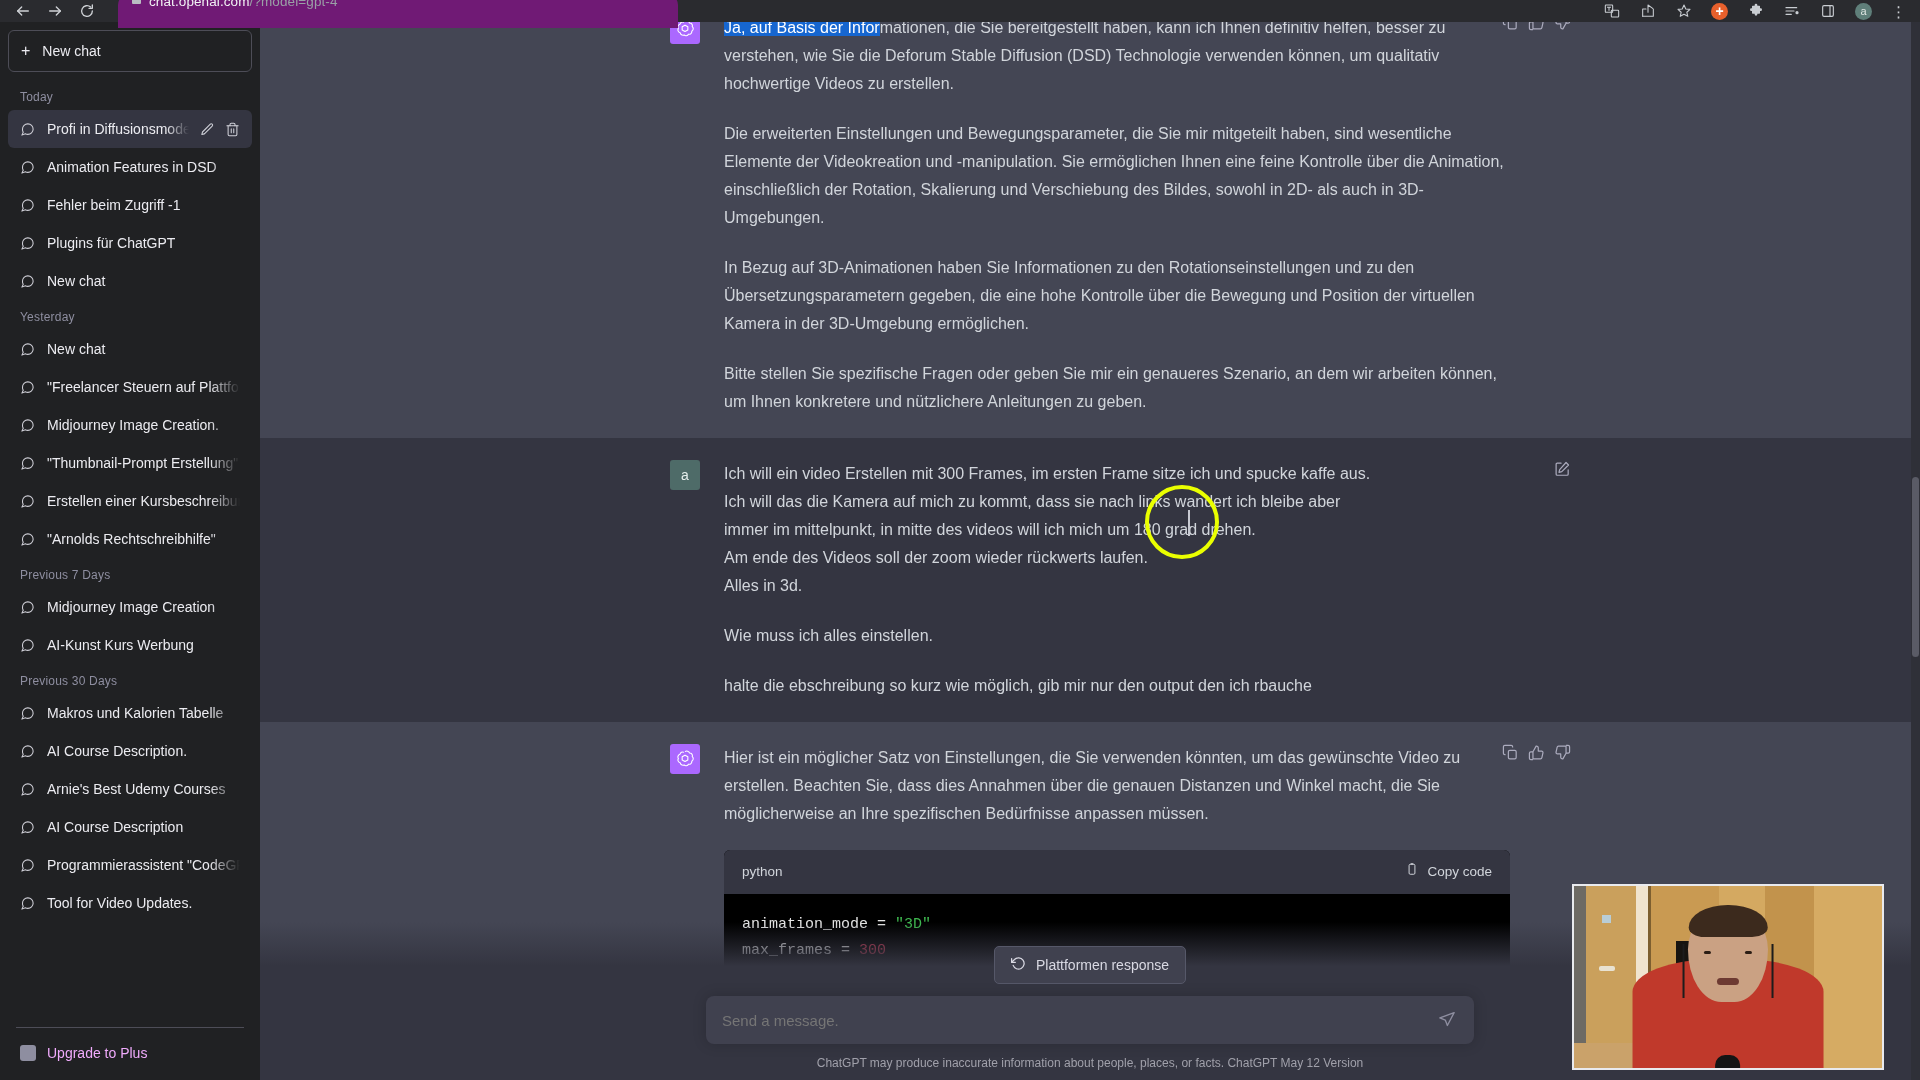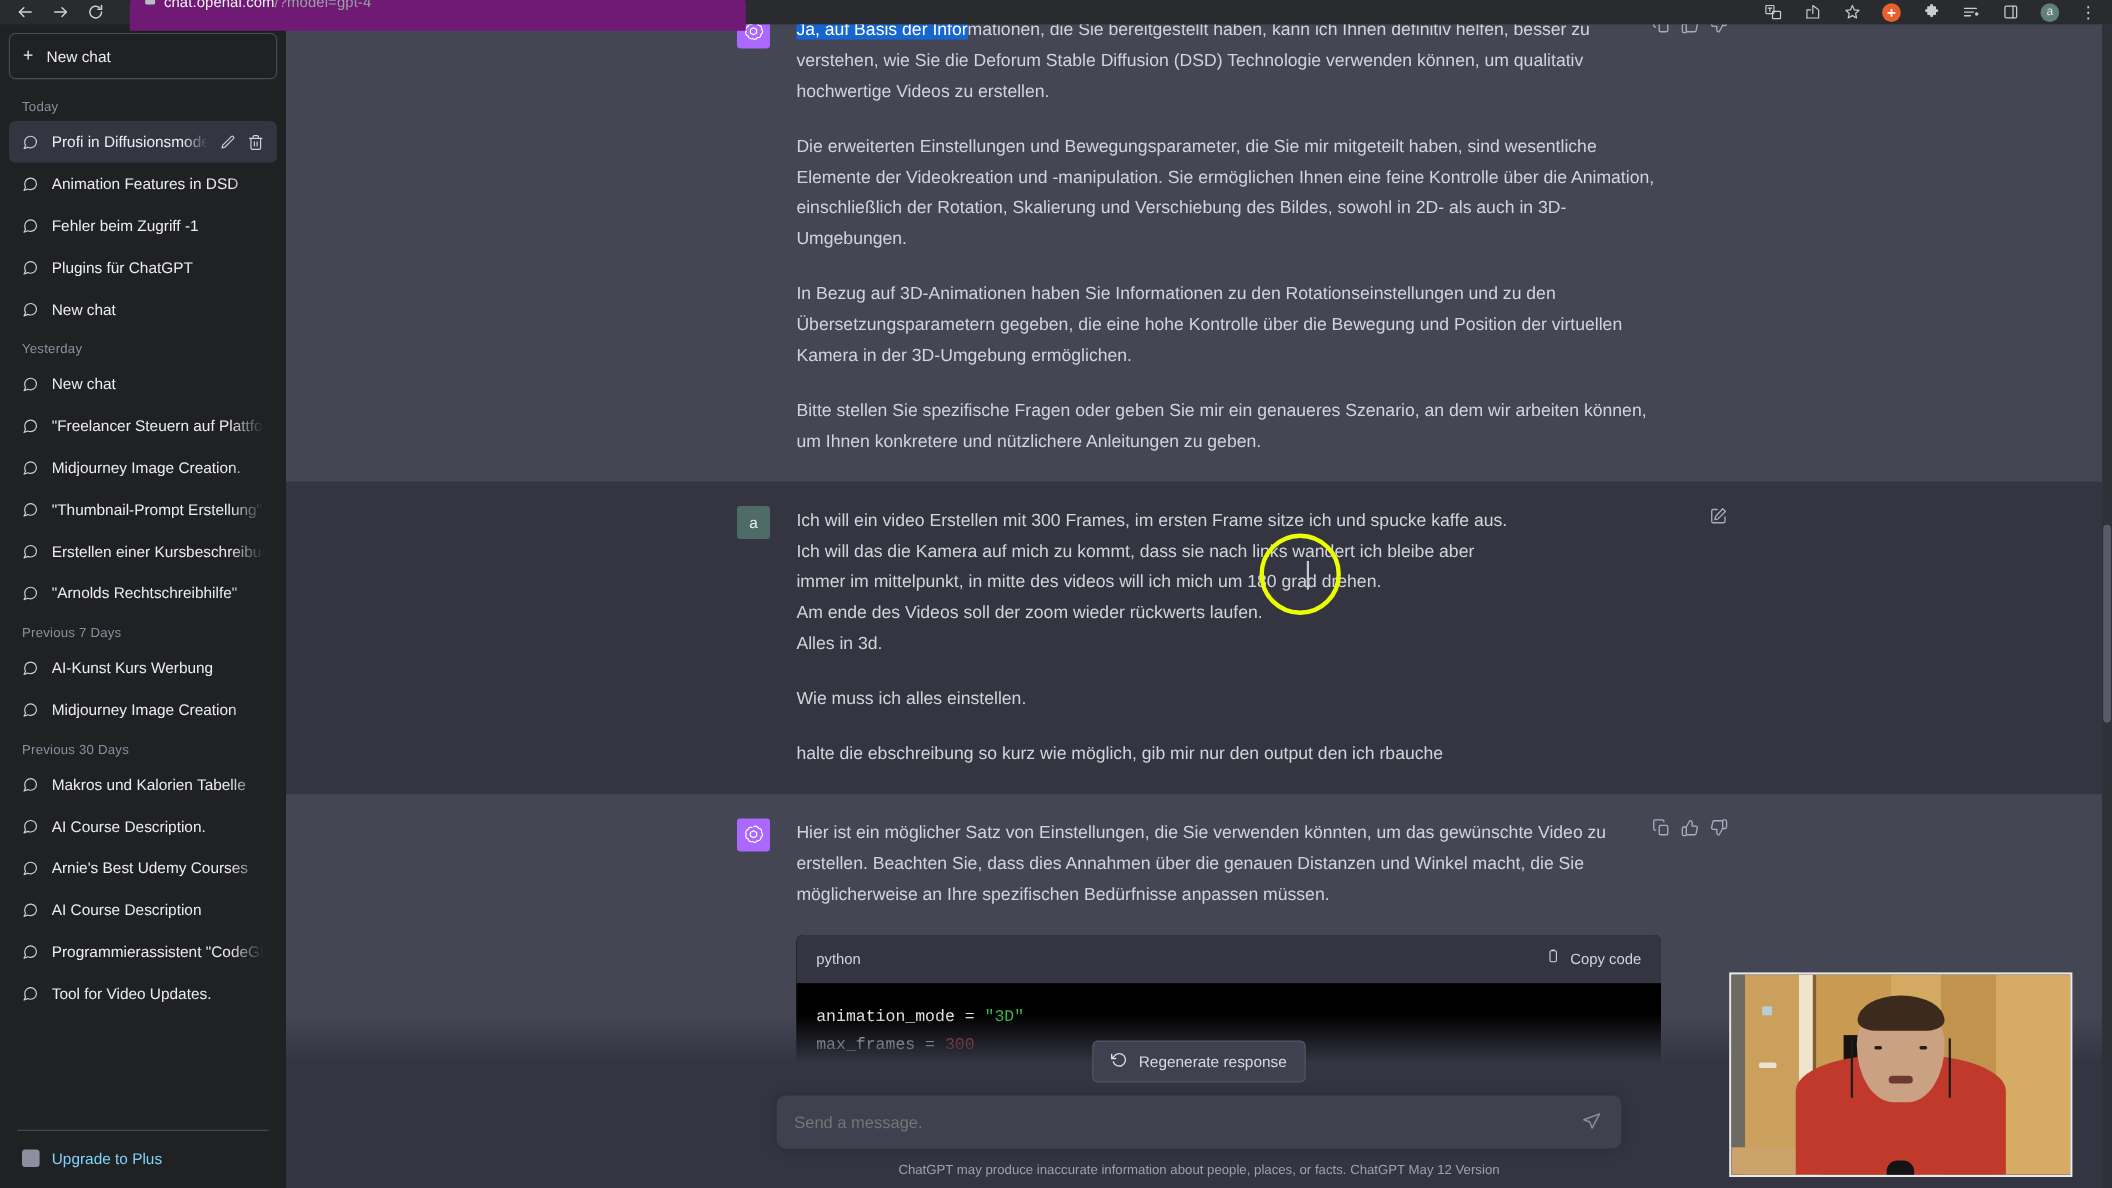--- a/index.html
+++ b/index.html
@@ -71,21 +71,21 @@
     flex: 1 1 auto; position: relative;
     -webkit-mask-image: linear-gradient(to right, #000 84%, transparent 100%);
     mask-image: linear-gradient(to right, #000 84%, transparent 100%);
   }
   .chat-item .row-actions { display:none; gap: 10px; align-items:center; margin-left:auto; }
   .chat-item.active .row-actions { display: flex; }
   .row-actions .act { width:15px; height:15px; color:#cfd0d8; }
   .row-actions .act svg { width: 15px; height: 15px; display:block; }
   #sidebar-divider { height:1px; background:#4d4d57; margin: 6px 8px 0 8px; flex: 0 0 auto; }
   #sidebar-footer { flex: 0 0 auto; padding-top: 6px; }
-  #upgrade-item { display:flex; align-items:center; gap:11px; padding: 11px 12px; color:#7dd3fc; font-size:14px; }
+  #upgrade-item { display:flex; align-items:center; gap:11px; padding: 11px 12px; color:#f0abfc; font-size:14px; }
   #upgrade-item .badge { width: 16px; height: 16px; border-radius: 3px; background: #8e8ea0; }
 
   
   #main { flex: 1 1 auto; position: relative; height: 1058px; overflow: hidden; background: #343541; }
   #thread { position:absolute; left:0; top:0; right:0; bottom:0; overflow:hidden; }
 
   .msg-row { width: 100%; display: flex; justify-content: center; }
   .msg-row.assistant { background: #444654; }
   .msg-row.user { background: #343541; }
   .msg-inner {
@@ -366,29 +366,29 @@
           </span>
           <span class="label">"Arnolds Rechtschreibhilfe"</span>
         </div>
         <div class="group-label">Previous 7 Days</div>
         <div class="chat-item">
           <span class="bubble-icon">
             <svg viewBox="0 0 24 24" fill="none" stroke="currentColor" stroke-width="1.7" stroke-linejoin="round">
               <path d="M21 11.5a8.4 8.4 0 0 1-8.5 8.3 9 9 0 0 1-3.9-.9L3 21l2.2-4.6A8.2 8.2 0 0 1 4 11.5 8.4 8.4 0 0 1 12.5 3 8.4 8.4 0 0 1 21 11.5z"></path>
             </svg>
           </span>
+          <span class="label">Midjourney Image Creation</span>
+        </div>
+        <div class="chat-item">
+          <span class="bubble-icon">
+            <svg viewBox="0 0 24 24" fill="none" stroke="currentColor" stroke-width="1.7" stroke-linejoin="round">
+              <path d="M21 11.5a8.4 8.4 0 0 1-8.5 8.3 9 9 0 0 1-3.9-.9L3 21l2.2-4.6A8.2 8.2 0 0 1 4 11.5 8.4 8.4 0 0 1 12.5 3 8.4 8.4 0 0 1 21 11.5z"></path>
+            </svg>
+          </span>
           <span class="label">AI-Kunst Kurs Werbung</span>
-        </div>
-        <div class="chat-item">
-          <span class="bubble-icon">
-            <svg viewBox="0 0 24 24" fill="none" stroke="currentColor" stroke-width="1.7" stroke-linejoin="round">
-              <path d="M21 11.5a8.4 8.4 0 0 1-8.5 8.3 9 9 0 0 1-3.9-.9L3 21l2.2-4.6A8.2 8.2 0 0 1 4 11.5 8.4 8.4 0 0 1 12.5 3 8.4 8.4 0 0 1 21 11.5z"></path>
-            </svg>
-          </span>
-          <span class="label">Midjourney Image Creation</span>
         </div>
         <div class="group-label">Previous 30 Days</div>
         <div class="chat-item">
           <span class="bubble-icon">
             <svg viewBox="0 0 24 24" fill="none" stroke="currentColor" stroke-width="1.7" stroke-linejoin="round">
               <path d="M21 11.5a8.4 8.4 0 0 1-8.5 8.3 9 9 0 0 1-3.9-.9L3 21l2.2-4.6A8.2 8.2 0 0 1 4 11.5 8.4 8.4 0 0 1 12.5 3 8.4 8.4 0 0 1 21 11.5z"></path>
             </svg>
           </span>
           <span class="label">Makros und Kalorien Tabelle</span>
         </div>
@@ -548,21 +548,21 @@
       </div>
 
     <div id="composer-wrap">
       <div id="regen-btn">
         <span>
           <svg viewBox="0 0 24 24" fill="none" stroke="currentColor" stroke-width="2" stroke-linecap="round" stroke-linejoin="round">
               <polyline points="1,4 1,10 7,10"></polyline>
               <path d="M3.5 15a9 9 0 1 0 2.1-9.4L1 10"></path>
             </svg>
         </span>
-        <span>Regenerate response</span>
+        <span>Plattformen response</span>
       </div>
       <div id="composer">
         <input id="composer-input" type="text" placeholder="Send a message." style="">
         <span id="send-btn">
           <svg viewBox="0 0 24 24" fill="none" stroke="currentColor" stroke-width="1.8" stroke-linejoin="round">
               <path d="M21.5 3.5 2.5 10.6l7.2 2.8 2.8 7.2z"></path>
             </svg>
         </span>
       </div>
       <div id="footer-note">ChatGPT may produce inaccurate information about people, places, or facts. ChatGPT May 12 Version</div>

